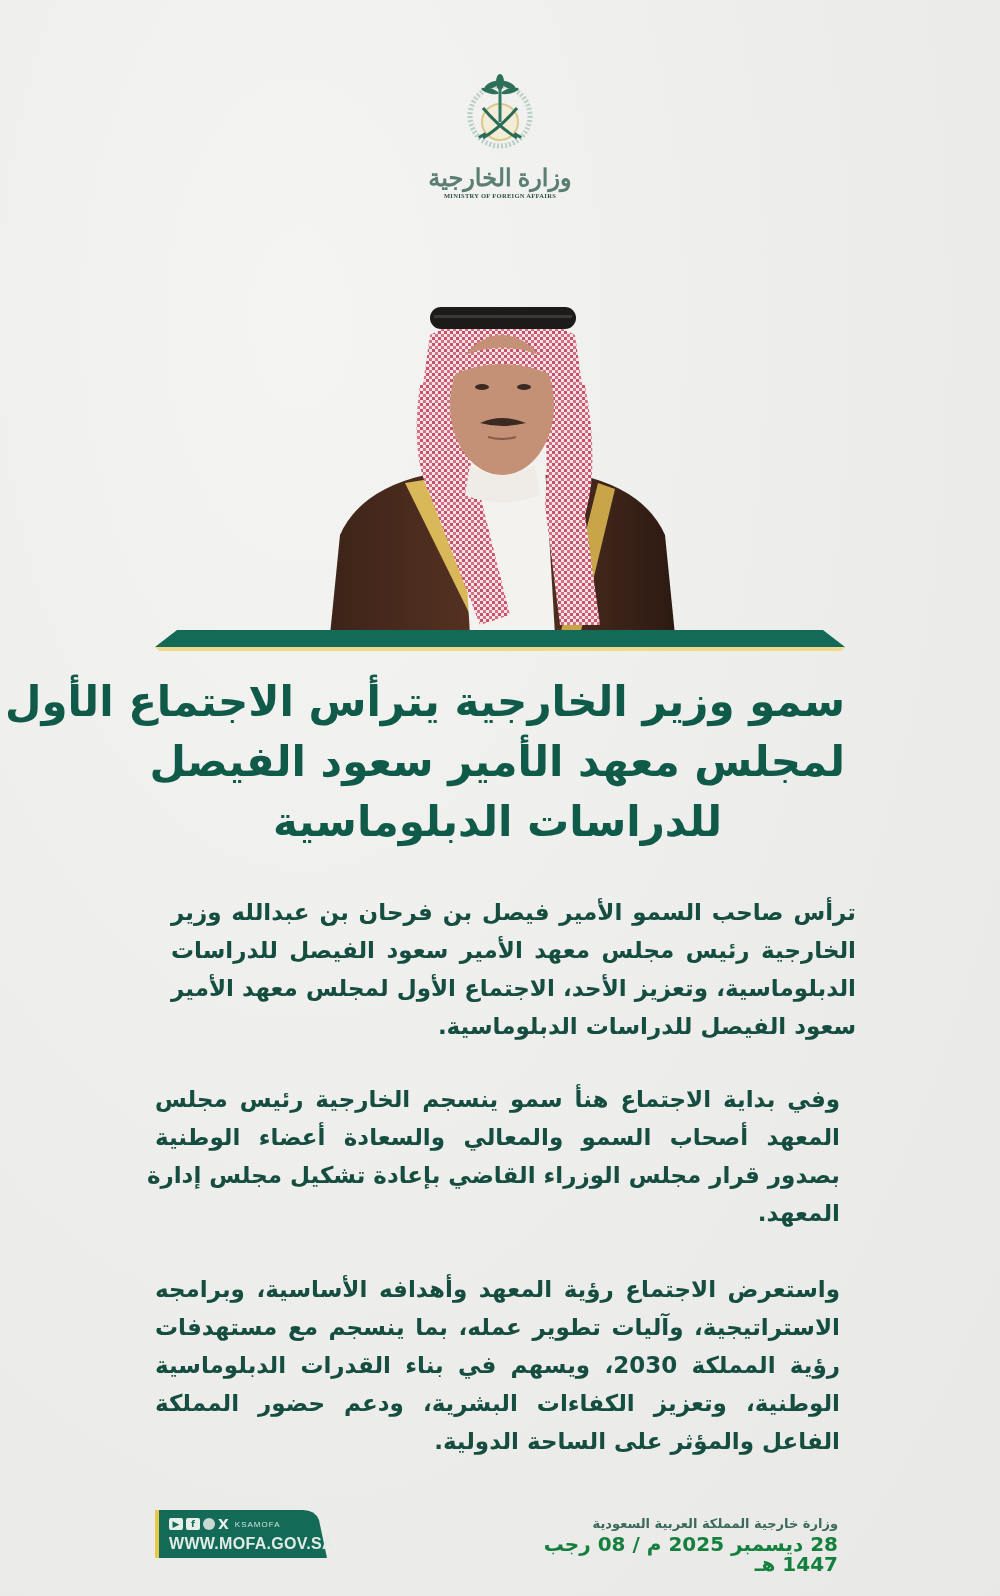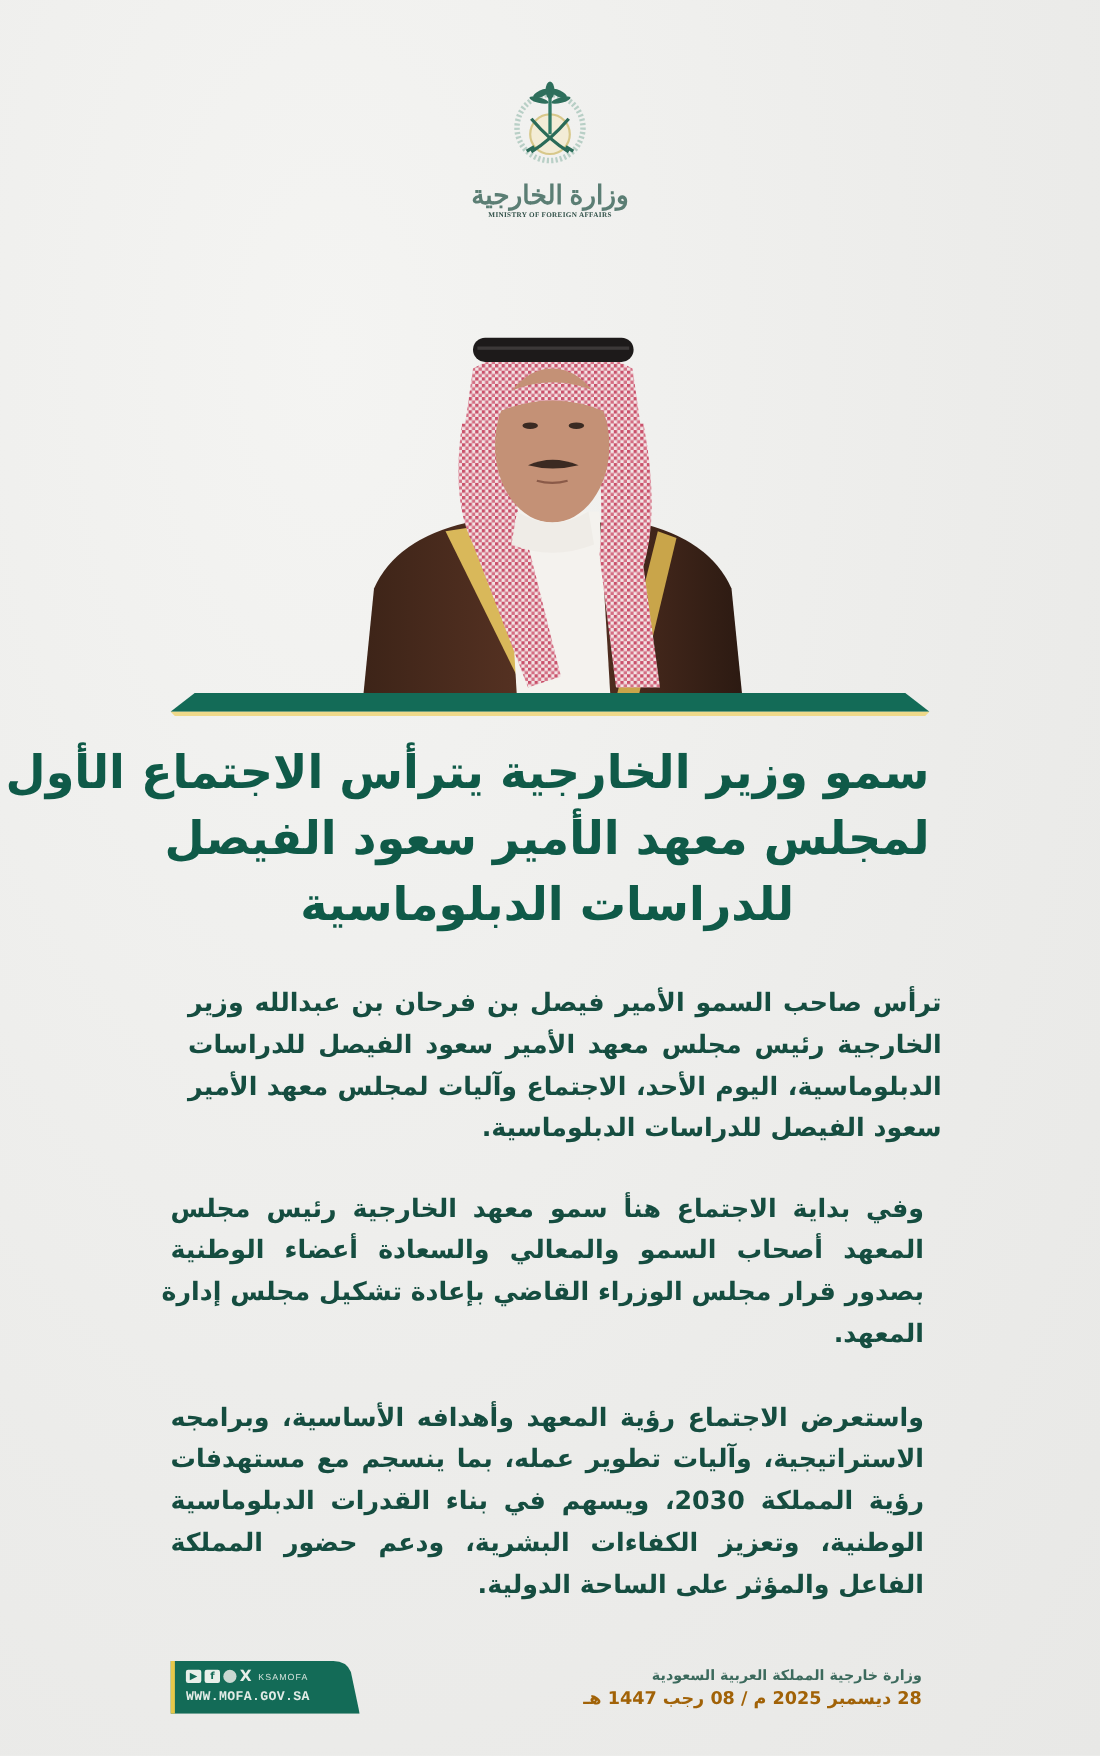--- a/index.html
+++ b/index.html
@@ -61,31 +61,31 @@
   .sicon {
     width: 14px; height: 12px; background: #e8efe9; border-radius: 2px;
     display: inline-flex; align-items: center; justify-content: center;
     font-size: 9px; color: #136b57; font-weight: bold; line-height: 1;
   }
   .sicon.round { border-radius: 50%; width: 12px; height: 12px; background: #c9d8d1; }
   .xicon { color: #e8efe9; font-size: 14px; font-weight: bold; font-family: "DejaVu Sans", sans-serif; line-height: 1; }
   .handle { color: #d5e2dc; font-size: 8px; letter-spacing: 1px; margin-left: 3px; font-family: Liberation Sans, sans-serif; }
   .badge-url {
     position: absolute; left: 14px; top: 25px;
-    color: #e2ebe6; font-size: 12px; font-weight: bold;
-    font-family: Liberation Mono, monospace; letter-spacing: 0.3px;
+    color: #e2ebe6; font-size: 16px; font-weight: bold;
+    font-family: Liberation Sans, sans-serif; letter-spacing: 0.3px;
   }
   .footer-right {
     position: absolute; left: 500px; top: 1514px; width: 338px;
     direction: rtl; text-align: right;
     font-family: "DejaVu Sans", sans-serif; color: #2d5a4e;
     font-weight: bold;
   }
   .footer-right .org { font-size: 13px; line-height: 20px; color: #3c6a5d; text-align: right; }
-  .footer-right .date { font-size: 16px; line-height: 20px; color: #a16207; }
+  .footer-right .date { font-size: 20px; line-height: 20px; color: #15803d; }
 </style>
 </head>
 <body>
 
 <div class="logo">
   <svg width="90" height="78" viewBox="0 0 90 78">
 
     <circle cx="45" cy="44" r="30" fill="none" stroke="#b8cfc6" stroke-width="5" stroke-dasharray="2 2"></circle>
     <circle cx="45" cy="50" r="18" fill="#f3ecd6" stroke="#d8c88a" stroke-width="2"></circle>
 
@@ -161,26 +161,26 @@
 
 <div class="title">
   <span class="line">سمو وزير الخارجية يترأس الاجتماع الأول</span>
   <span class="line">لمجلس معهد الأمير سعود الفيصل</span>
   <span class="line">للدراسات الدبلوماسية</span>
 </div>
 
 <div class="body-text p1">
   <span class="line">ترأس صاحب السمو الأمير فيصل بن فرحان بن عبدالله وزير</span>
   <span class="line">الخارجية رئيس مجلس معهد الأمير سعود الفيصل للدراسات</span>
-  <span class="line">الدبلوماسية، اليوم الأحد، الاجتماع وآليات لمجلس معهد الأمير</span>
+  <span class="line">الدبلوماسية، وتعزيز الأحد، الاجتماع الأول لمجلس معهد الأمير</span>
   <span class="line last">سعود الفيصل للدراسات الدبلوماسية.</span>
 </div>
 
 <div class="body-text p2">
-  <span class="line">وفي بداية الاجتماع هنأ سمو معهد الخارجية رئيس مجلس</span>
+  <span class="line">وفي بداية الاجتماع هنأ سمو ينسجم الخارجية رئيس مجلس</span>
   <span class="line">المعهد أصحاب السمو والمعالي والسعادة أعضاء الوطنية</span>
   <span class="line">بصدور قرار مجلس الوزراء القاضي بإعادة تشكيل مجلس إدارة</span>
   <span class="line last">المعهد.</span>
 </div>
 
 <div class="body-text p3">
   <span class="line">واستعرض الاجتماع رؤية المعهد وأهدافه الأساسية، وبرامجه</span>
   <span class="line">الاستراتيجية، وآليات تطوير عمله، بما ينسجم مع مستهدفات</span>
   <span class="line">رؤية المملكة 2030، ويسهم في بناء القدرات الدبلوماسية</span>
   <span class="line">الوطنية، وتعزيز الكفاءات البشرية، ودعم حضور المملكة</span>

